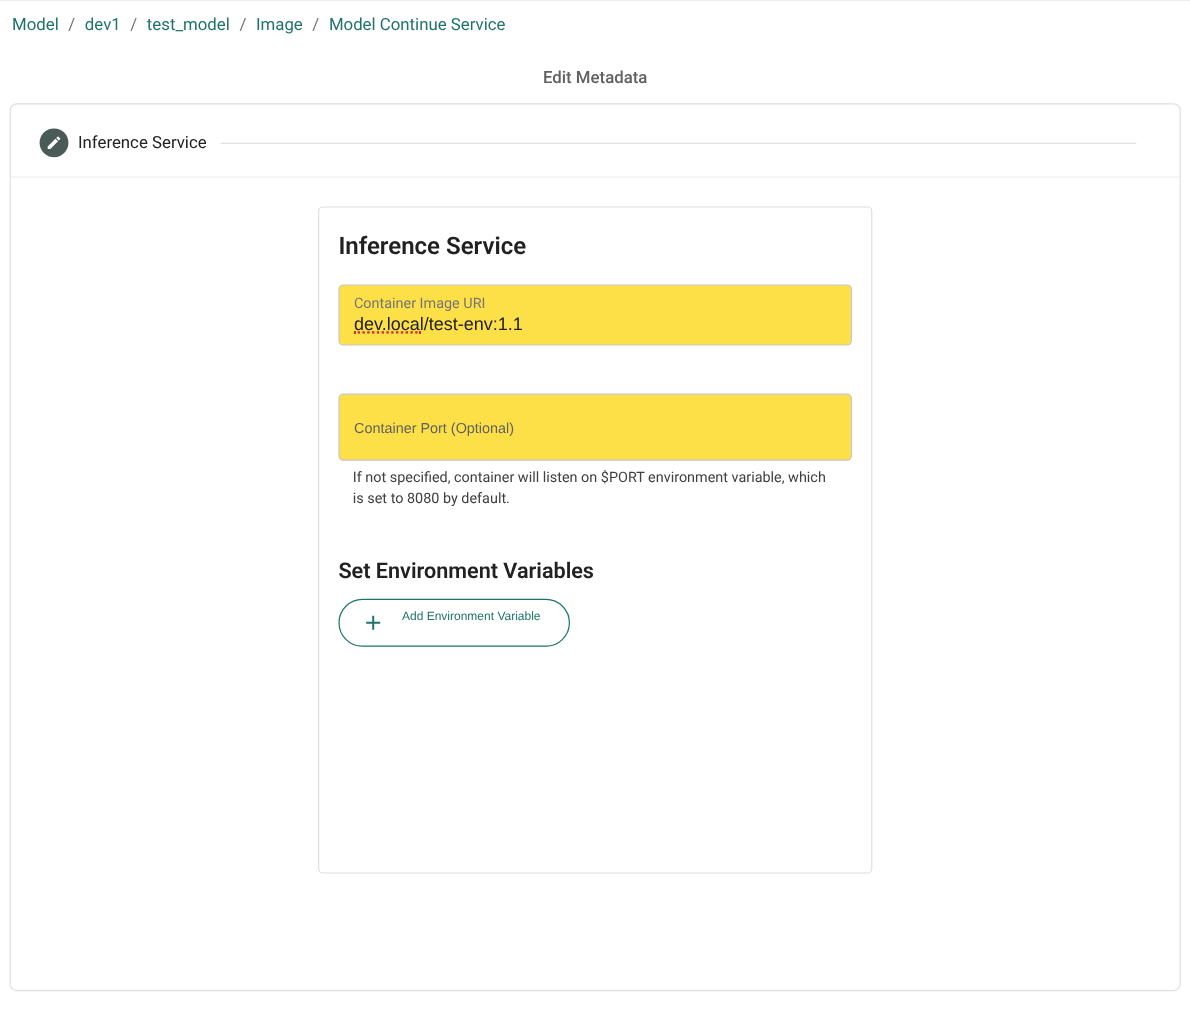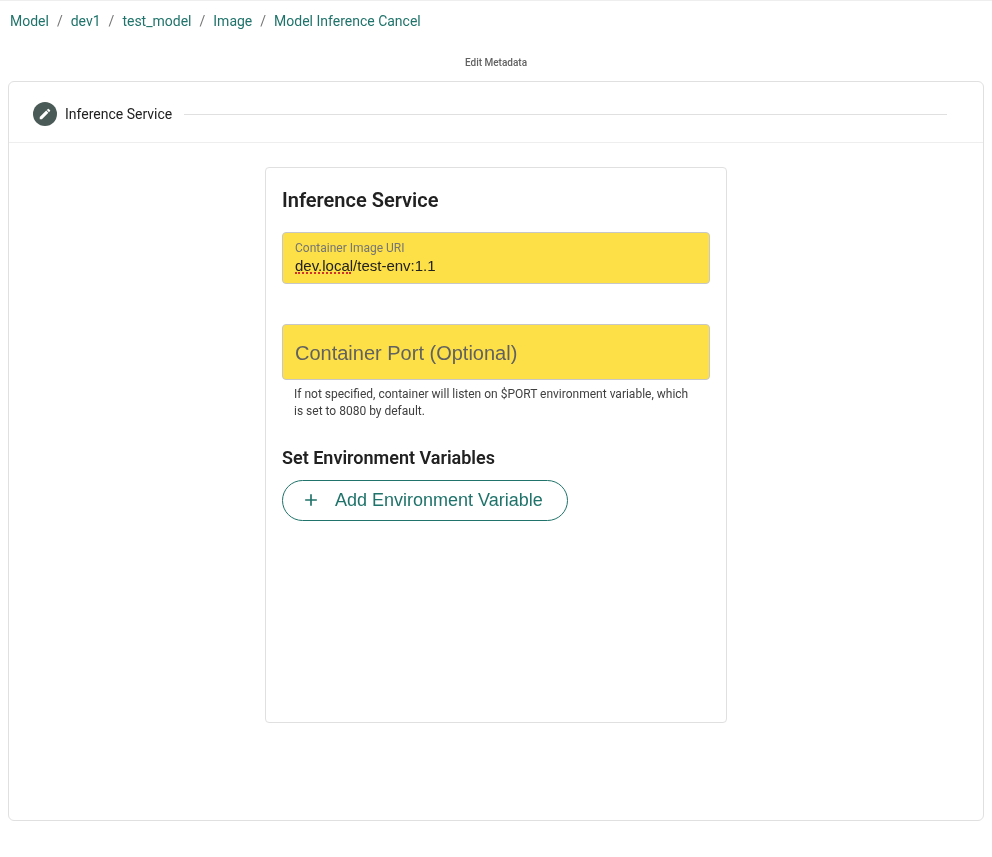--- a/index.html
+++ b/index.html
@@ -33,21 +33,21 @@
     }
     
     .tabs {
       display: flex;
       justify-content: center;
       gap: 16px;
       border-bottom: 1px solid transparent;
     }
     .tab {
       padding: 12px 16px 10px 16px;
-      font-size: 10px;
+      font-size: 14px;
       color: #616161;
       cursor: pointer;
       border-bottom: 2px solid transparent;
       font-weight: 500;
     }
     .tab.active {
       color: #212121;
       border-bottom: 2px solid #212121;
       font-weight: 600;
     }
@@ -128,49 +128,49 @@
       background: transparent;
       color: #212121;
     }
     .outlined.tall {
       height: 56px;
       display: flex;
       align-items: center;
       margin-top: 40px;
     }
     .outlined.tall input {
-      font-size: 20px;
+      font-size: 12px;
       color: #616161;
     }
     .outlined.tall input::placeholder {
       color: #616161;
       opacity: 1;
     }
     .helper {
       font-size: 12px;
       color: #404040;
       padding: 6px 12px 0 12px;
       line-height: 1.35;
     }
     .section-title {
       font-size: 18px;
       font-weight: 600;
-      margin-top: 28px;
+      margin-top: 43px;
       margin-bottom: 12px;
     }
     .pill-btn {
       display: inline-flex;
       align-items: flex-start;
       gap: 14px;
       border: 1px solid #1f736a;
       color: #1f736a;
       background: #fff;
       border-radius: 999px;
       padding: 9px 24px 9px 18px;
-      font-size: 18px;
+      font-size: 10px;
       font-weight: 500;
       cursor: pointer;
     }
     .pill-btn svg { flex-shrink: 0; }
     
     .spellwrap {
       position: relative;
       display: inline-block;
       width: 100%;
     }
@@ -219,21 +219,21 @@
 
   <nav class="breadcrumb">
     <a>Model</a>
     <span class="sep">/</span>
     <a>dev1</a>
     <span class="sep">/</span>
     <a>test_model</a>
     <span class="sep">/</span>
     <a>Image</a>
     <span class="sep">/</span>
-    <a>Model Inference Cancel</a>
+    <a>Model Continue Service</a>
   </nav>
 
   <div class="tabs">
     <div class="tab">Edit Metadata</div>
   </div>
 
   <div class="card">
 
     <div class="stepper">
       <div class="step active">

